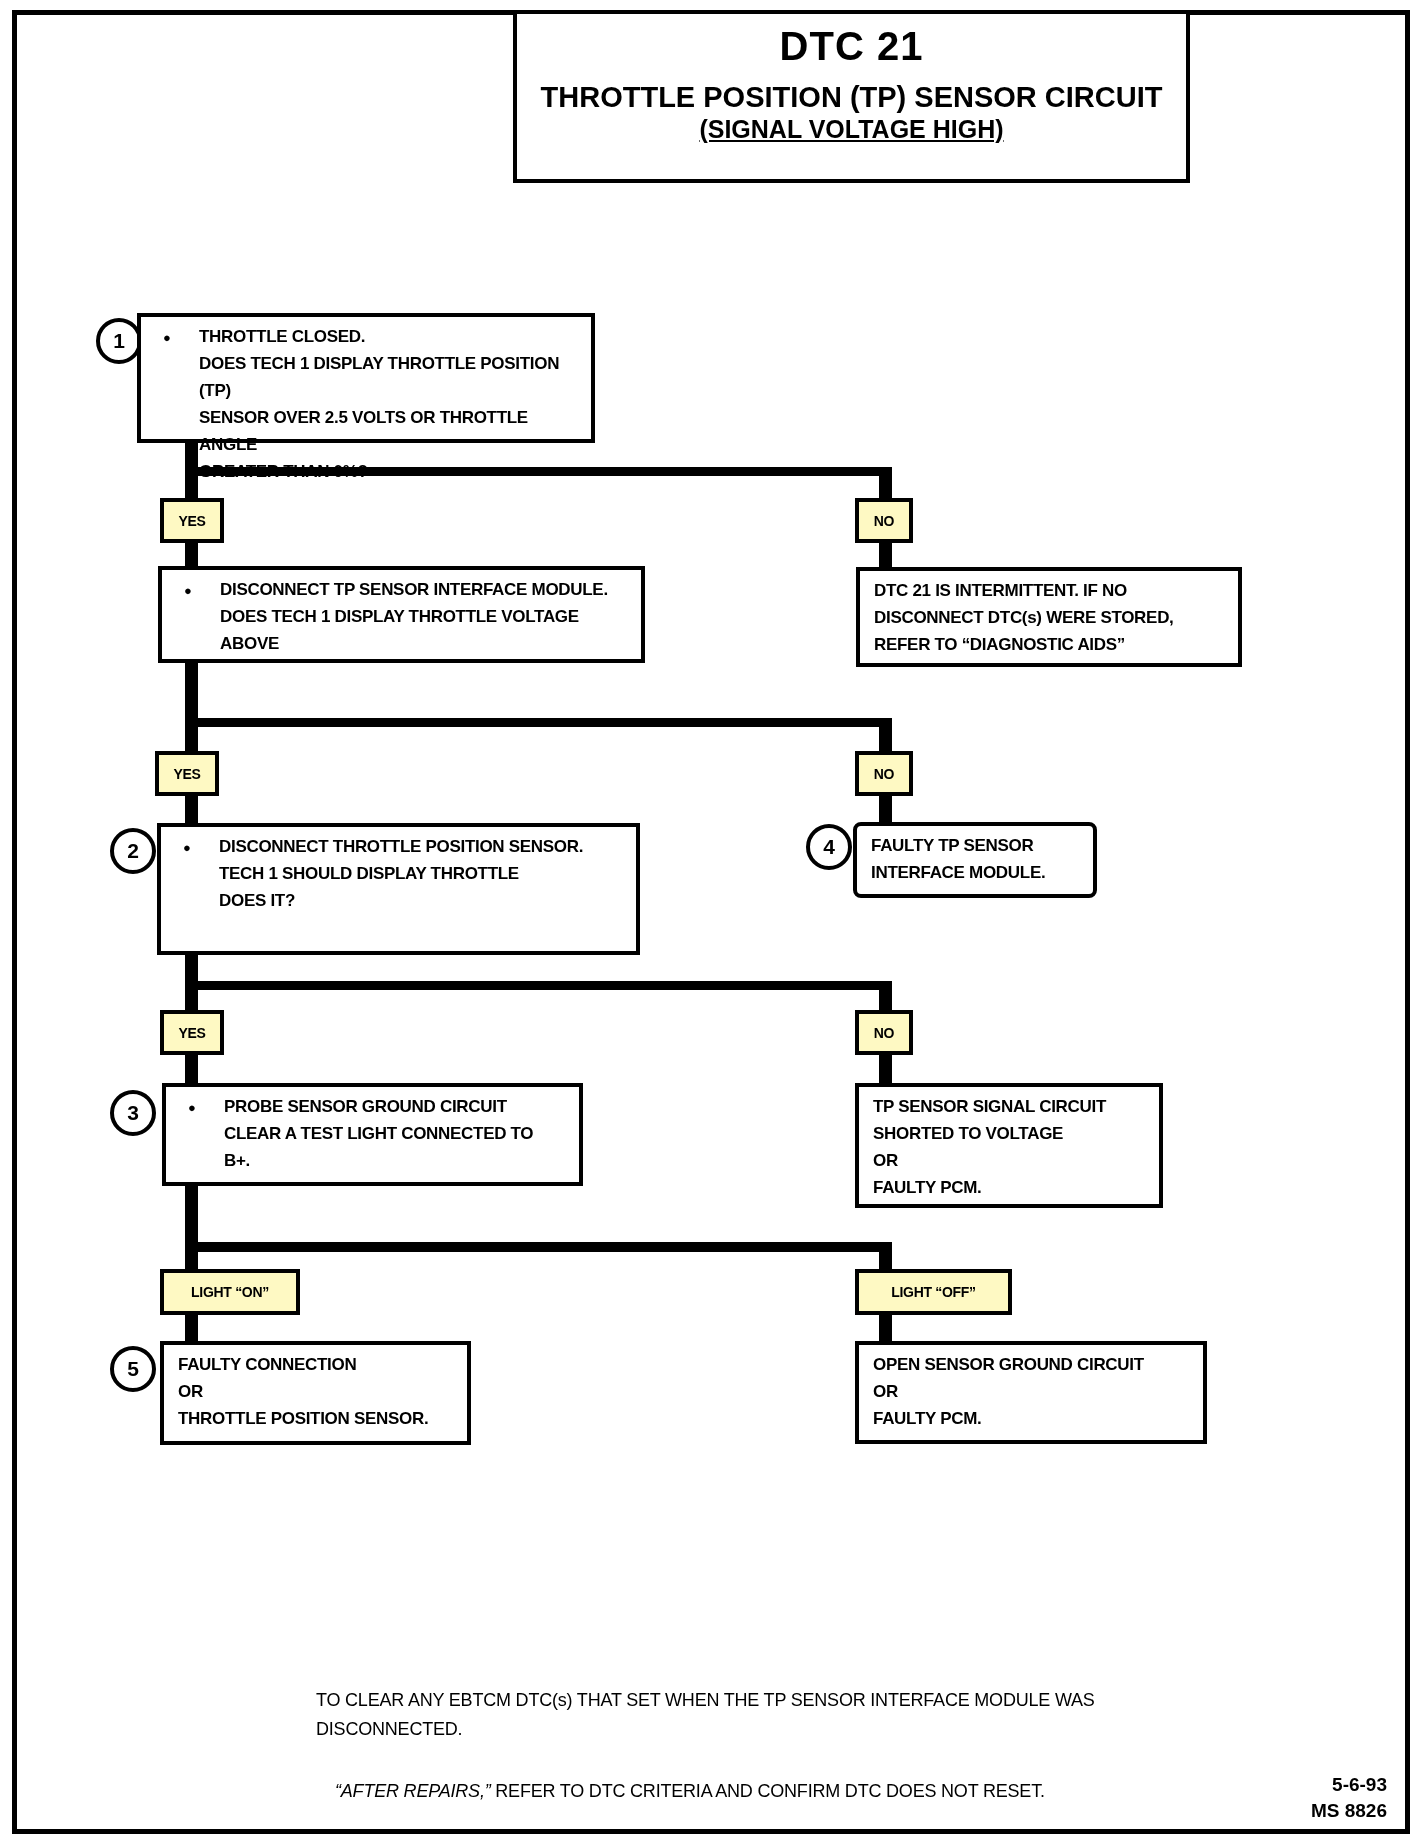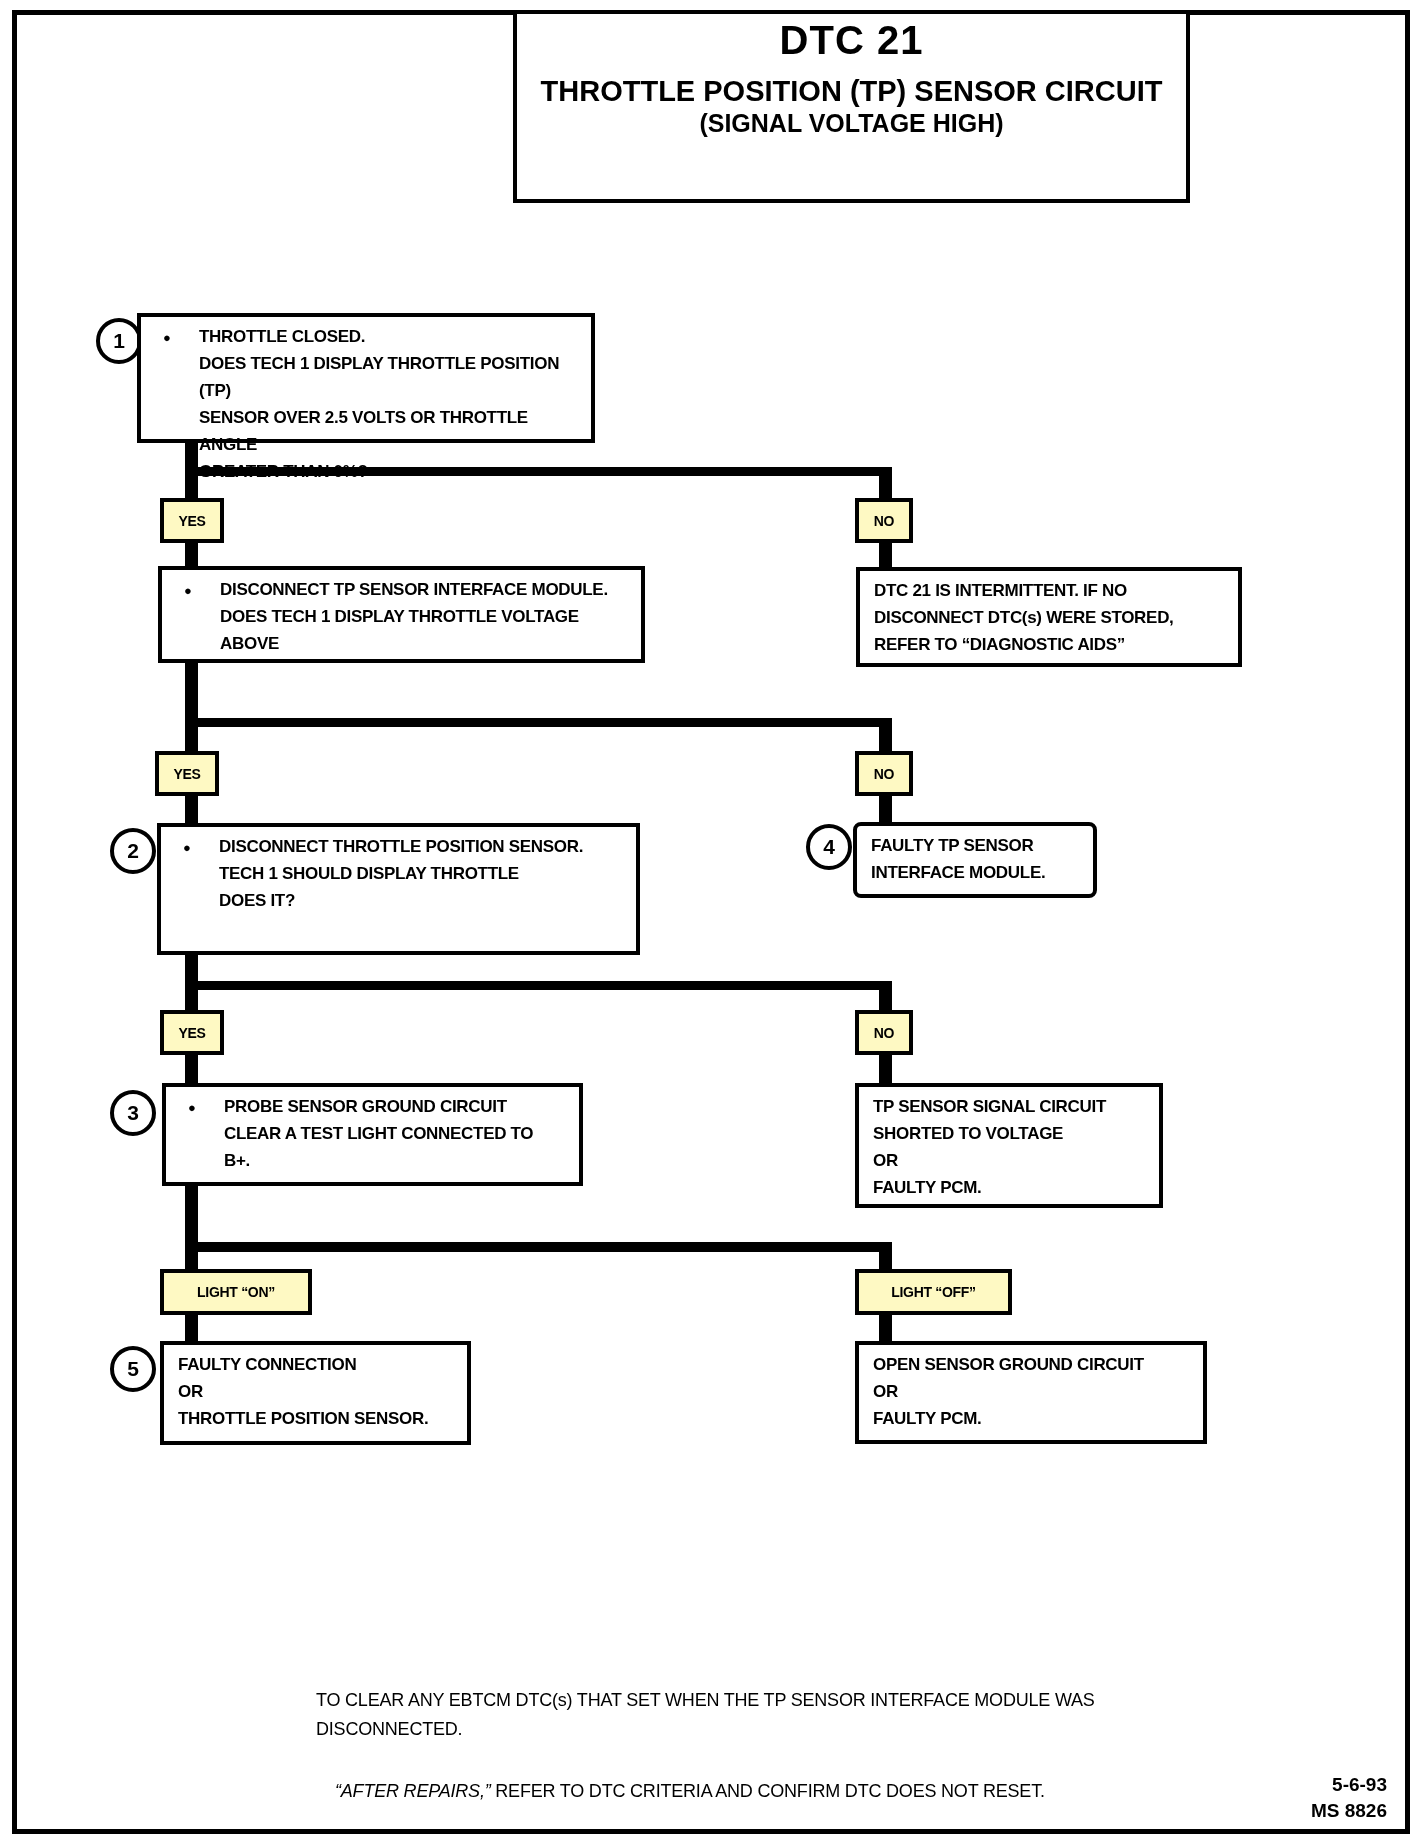--- a/index.html
+++ b/index.html
@@ -7,27 +7,27 @@
     width:1424px; height:1844px; position:relative;
     background:#ffffff; color:#000;
     font-family:"Liberation Sans", sans-serif;
     -webkit-font-smoothing:none;
   }
   .page-border {
     position:absolute; left:12px; top:10px; right:14px; bottom:10px;
     border:5px solid #000;
   }
   .title-box {
-    position:absolute; left:513px; top:10px; width:677px; height:193px;
+    position:absolute; left:513px; top:10px; width:677px; height:173px;
     border:4px solid #000; background:#fff; box-sizing:border-box;
-    text-align:center; padding-top:4px;
+    text-align:center; padding-top:10px;
   }
   .title-code  { font-size:40px; font-weight:bold; letter-spacing:1px; }
   .title-line1 { font-size:29px; font-weight:bold; margin-top:12px; }
-  .title-line2 { font-size:25px; font-weight:bold; margin-top:1px; }
+  .title-line2 { font-size:25px; font-weight:bold; margin-top:1px;text-decoration:underline; }
 
   .fbox {
     position:absolute; border:4px solid #000; background:#fff;
     box-sizing:border-box; font-weight:bold; font-size:17px;
     line-height:27px; letter-spacing:-0.3px; padding:6px 8px 6px 14px;
   }
   .fbox.bulleted { padding-left:58px; }
   .bullet {
     position:absolute; left:22px; top:7px; font-size:13px; line-height:27px;
   }
@@ -131,21 +131,21 @@
 <div class="fbox" style="left:855px; top:1083px; width:308px; height:125px;">
   <div>TP SENSOR SIGNAL CIRCUIT</div>
   <div>SHORTED TO VOLTAGE</div>
   <div>OR</div>
   <div>FAULTY PCM.</div>
 </div>
 
 <div class="vline" style="left:185px; top:1184px; width:13px; height:60px;"></div>
 <div class="hline" style="left:185px; top:1242px; width:707px; height:10px;"></div>
 <div class="vline" style="left:185px; top:1252px; width:13px; height:17px;"></div>
-<div class="lbl" style="left:160px; top:1269px; width:152px; height:46px;">LIGHT “ON”</div>
+<div class="lbl" style="left:160px; top:1269px; width:140px; height:46px;">LIGHT “ON”</div>
 <div class="vline" style="left:185px; top:1315px; width:13px; height:26px;"></div>
 <div class="vline" style="left:879px; top:1252px; width:13px; height:17px;"></div>
 <div class="lbl" style="left:855px; top:1269px; width:157px; height:46px;">LIGHT “OFF”</div>
 <div class="vline" style="left:879px; top:1315px; width:13px; height:26px;"></div>
 
 <div class="circle" style="left:110px; top:1346px;">5</div>
 <div class="fbox" style="left:160px; top:1341px; width:311px; height:104px;">
   <div>FAULTY CONNECTION</div>
   <div>OR</div>
   <div>THROTTLE POSITION SENSOR.</div>

